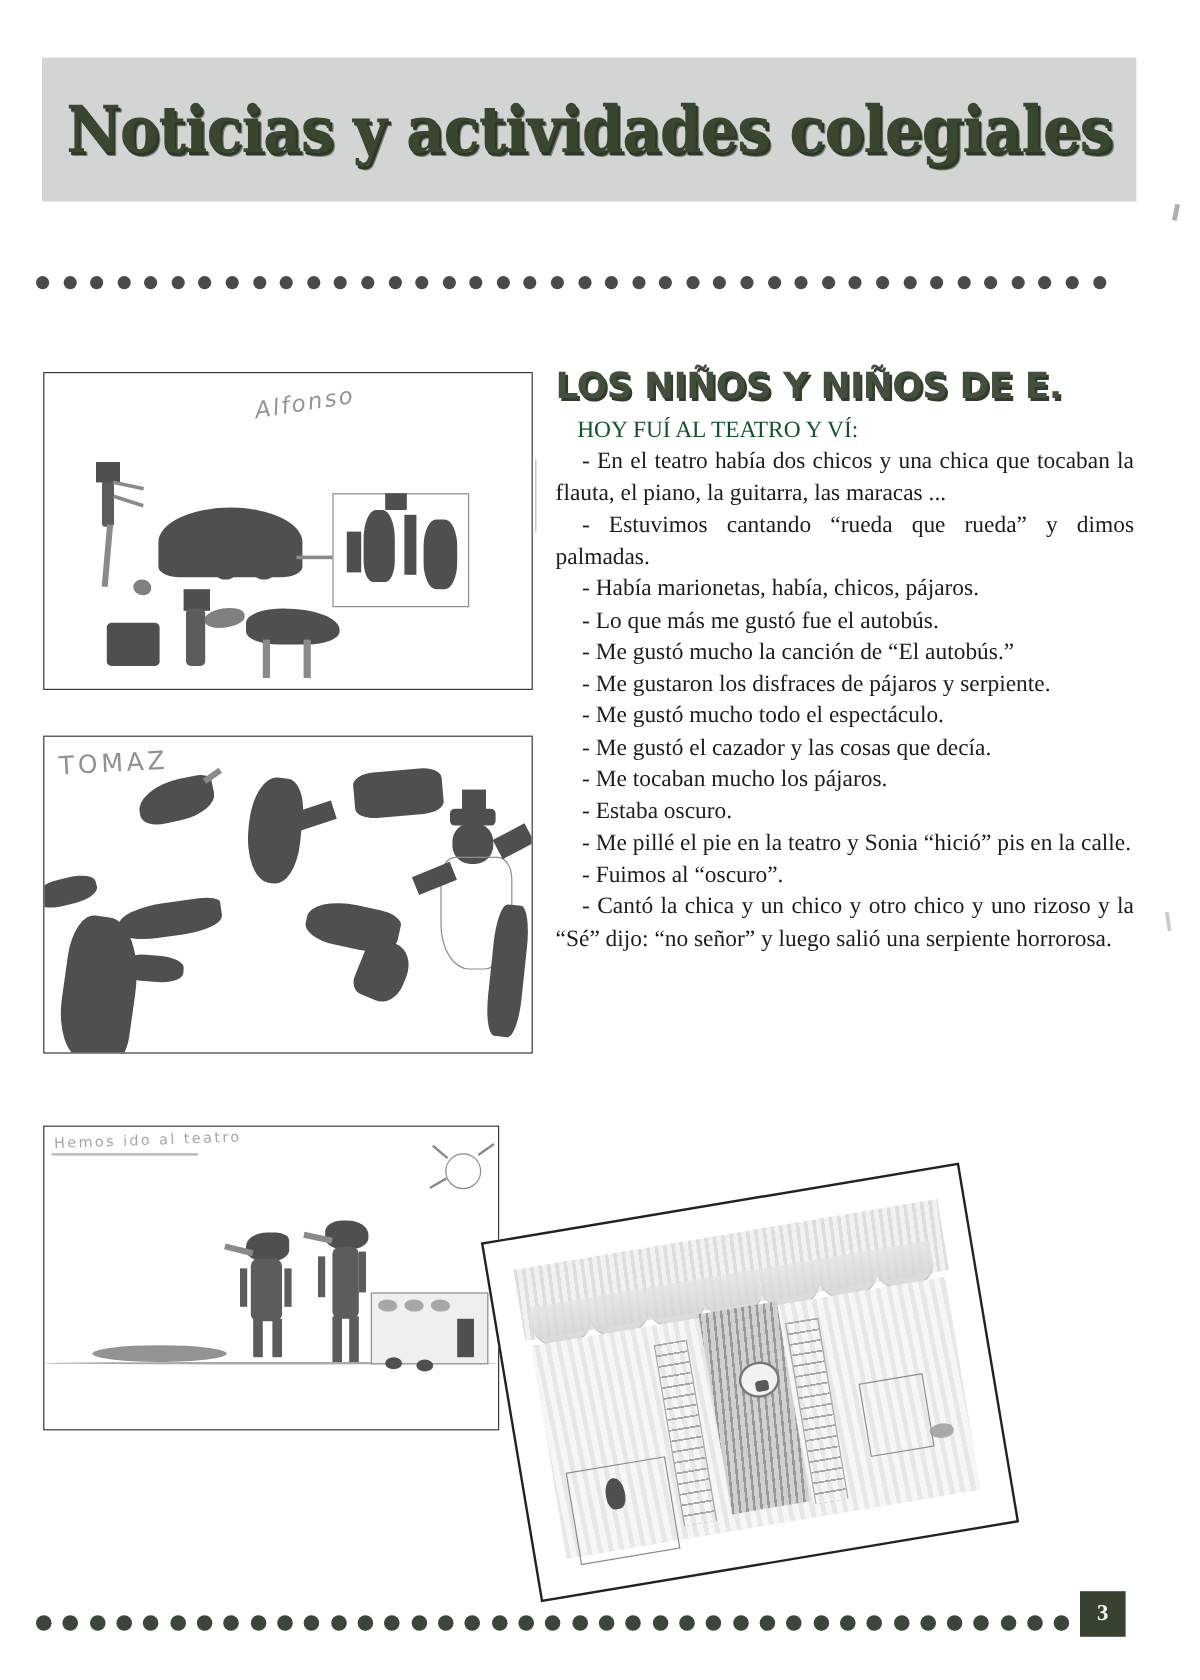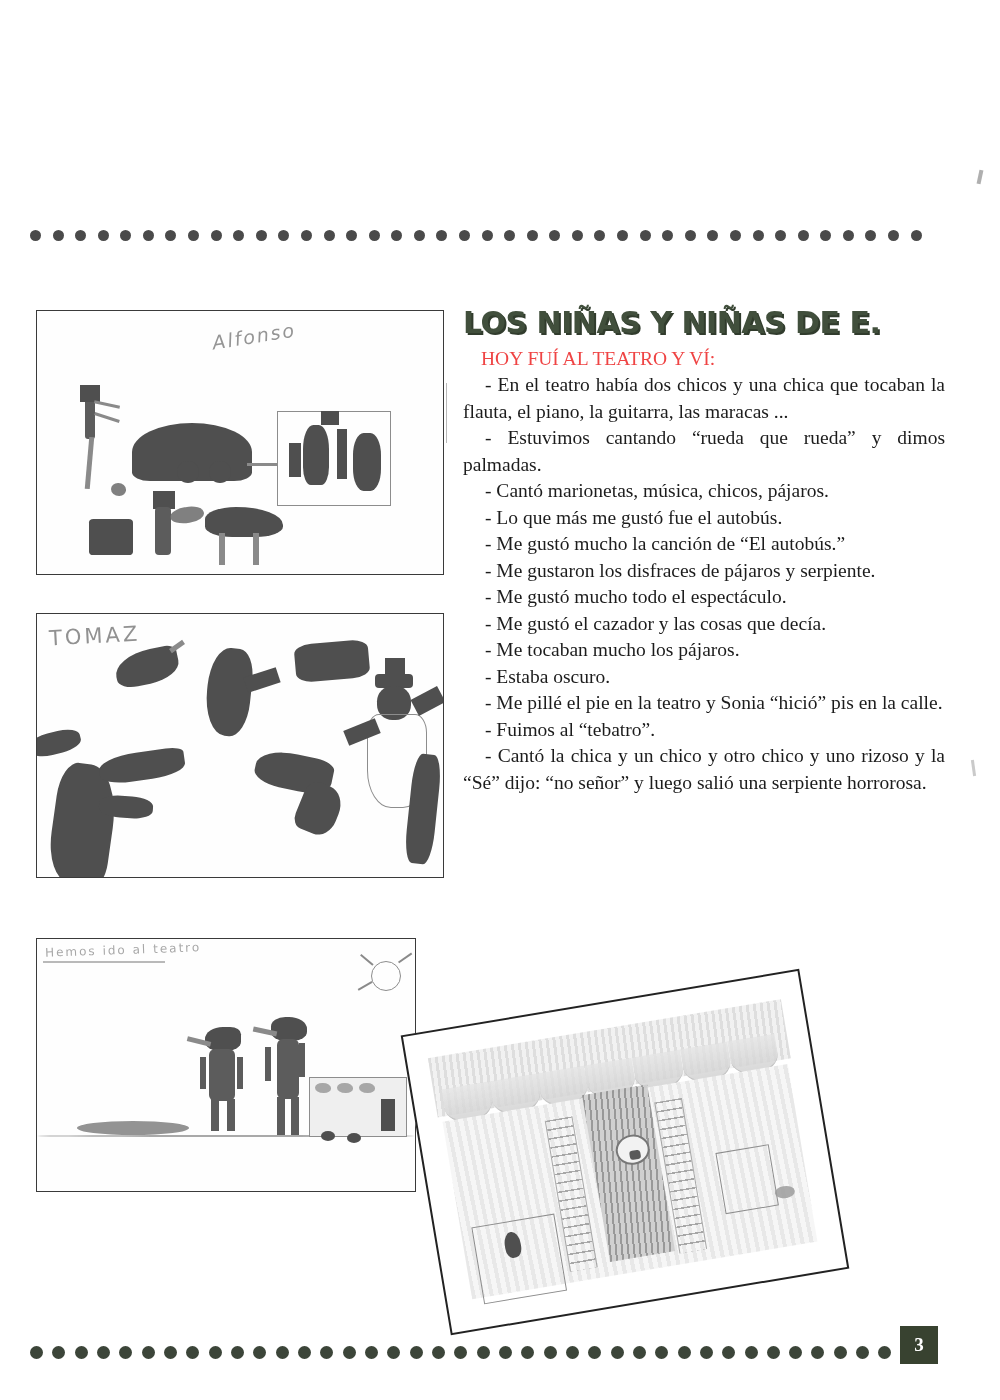--- a/index.html
+++ b/index.html
@@ -131,21 +131,21 @@
     line-height:42px;
     letter-spacing:-.5px;
     color:#414f3c;
     text-shadow:2px 2px 0 #313c2d;
     margin:0 0 2px 0;
   }
   .art-lead{
     font-family:"Liberation Serif", serif;
     font-size:19.5px;
     line-height:26px;
-    color:#ef4444;
+    color:#14532d;
     margin:0 0 0 18px;
   }
   .art-list{list-style:none;margin:0;padding:0;}
   .art-list li{
     font-family:"Liberation Serif", serif;
     font-size:19.5px;
     line-height:26.5px;
     color:#1c1c1c;
     text-indent:22px;
     text-align:justify;
@@ -168,20 +168,23 @@
   .scan-mark2{
     position:absolute;left:972px;top:760px;width:3px;height:16px;
     background:#b3b3b3;transform:rotate(-8deg);opacity:.7;
   }
 </style>
 </head>
 <body>
 
 <div class="page">
 
+  <div class="banner">
+    <div class="banner-title">Noticias y actividades colegiales</div>
+  </div>
 
   <div class="scan-mark"></div>
   <div class="scan-mark2"></div>
 
   <div class="dots dots-top" id="dotsTop">
       <span class="dot"></span>
       <span class="dot"></span>
       <span class="dot"></span>
       <span class="dot"></span>
       <span class="dot"></span>
@@ -335,35 +338,35 @@
       <div class="sk outline" style="left:6%;top:68%;width:22%;height:28%;"></div>
       <div class="sk blob-d" style="left:14%;top:72%;width:16px;height:26px;border-radius:50% 50% 40% 40%;"></div>
       <div class="sk outline" style="left:74%;top:56%;width:14%;height:22%;"></div>
       <div class="sk blob" style="left:88%;top:72%;width:20px;height:12px;background:#9c9c9c;"></div>
     </div>
   </div>
 
   <div class="col-rule"></div>
 
   <div class="article">
-    <h1 class="art-title">LOS NIÑAS Y NIÑAS DE E.</h1>
+    <h1 class="art-title">LOS NIÑOS Y NIÑOS DE E.</h1>
     <p class="art-lead">HOY FUÍ AL TEATRO Y VÍ:</p>
     <ul class="art-list" id="artList">
         <li>- En el teatro había dos chicos y una chica que tocaban la flauta, el piano, la guitarra, las maracas ...</li>
         <li>- Estuvimos cantando “rueda que rueda” y dimos palmadas.</li>
-        <li>- Cantó marionetas, música, chicos, pájaros.</li>
+        <li>- Había marionetas, había, chicos, pájaros.</li>
         <li>- Lo que más me gustó fue el autobús.</li>
         <li>- Me gustó mucho la canción de “El autobús.”</li>
         <li>- Me gustaron los disfraces de pájaros y serpiente.</li>
         <li>- Me gustó mucho todo el espectáculo.</li>
         <li>- Me gustó el cazador y las cosas que decía.</li>
         <li>- Me tocaban mucho los pájaros.</li>
         <li>- Estaba oscuro.</li>
         <li>- Me pillé el pie en la teatro y Sonia “hició” pis en la calle.</li>
-        <li>- Fuimos al “tebatro”.</li>
+        <li>- Fuimos al “oscuro”.</li>
         <li>- Cantó la chica y un chico y otro chico y uno rizoso y la “Sé” dijo: “no señor” y luego salió una serpiente horrorosa.</li>
       </ul>
   </div>
 
   <div class="dots dots-bottom" id="dotsBottom">
       <span class="dot"></span>
       <span class="dot"></span>
       <span class="dot"></span>
       <span class="dot"></span>
       <span class="dot"></span>

